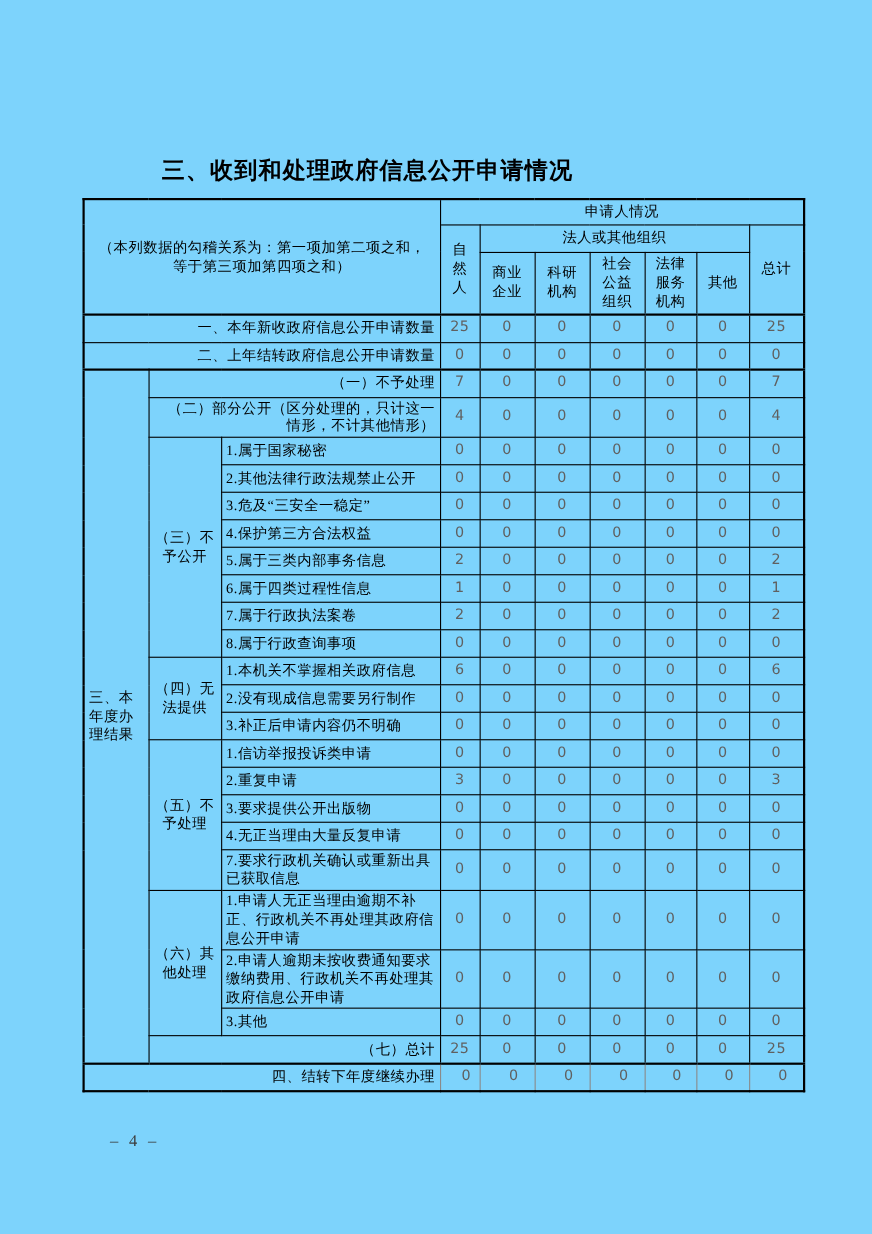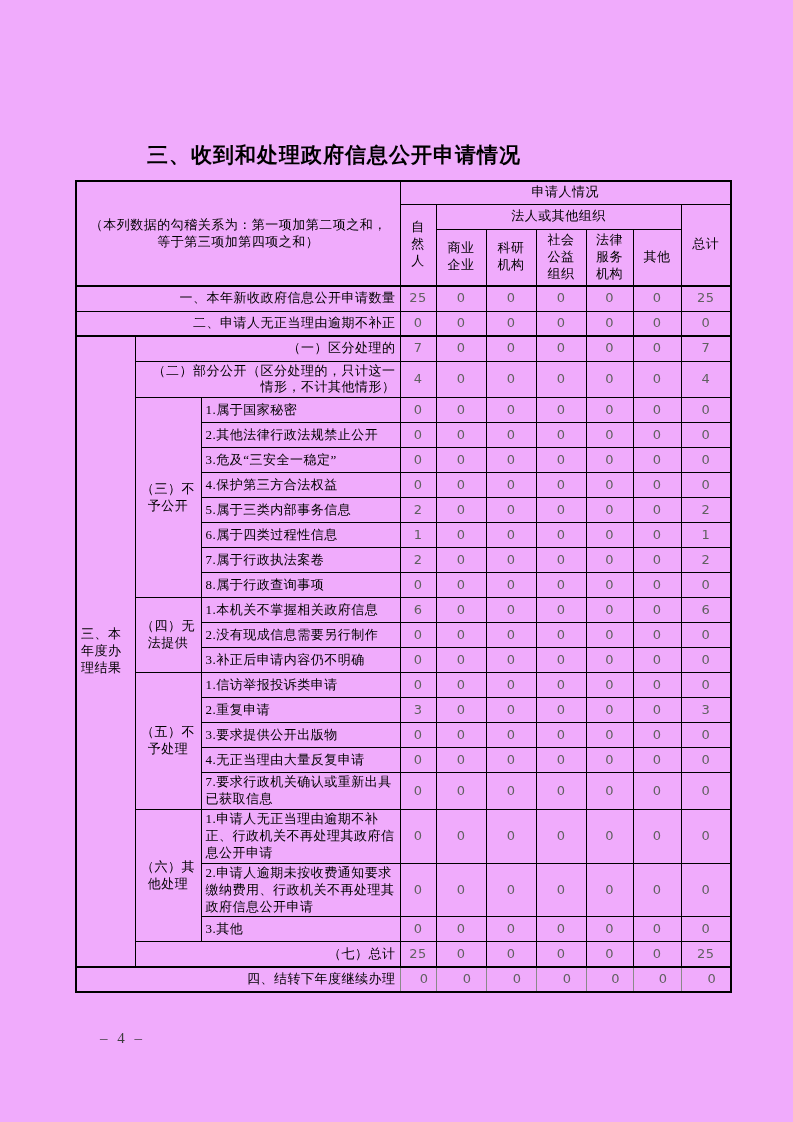--- a/index.html
+++ b/index.html
@@ -1,17 +1,17 @@
 <!DOCTYPE html>
 <html><head>
 <meta charset="utf-8">
 <style>
   html,body {margin:0; padding:0; background:#ffffff;}
   .page {
-    position:relative; width:793px; height:1122px; background:#f0abfc;
+    position:relative; width:793px; height:1122px; background:#7dd3fc;
     font-family:"Liberation Serif","DejaVu Serif",serif; color:#000; overflow:hidden;
   }
   .title {
     position:absolute; left:147px; top:141px;
     font-family:"Liberation Sans","DejaVu Sans",sans-serif;
     font-size:21px; font-weight:700; letter-spacing:1px; white-space:nowrap;
   }
   table.grid {
     position:absolute; left:75px; top:180px; width:655px;
     border-collapse:collapse; table-layout:fixed; border:2px solid #000;
@@ -92,32 +92,32 @@
         <td class="rlabel" colspan="3">一、本年新收政府信息公开申请数量</td>
       <td class="num">25</td>
           <td class="num">0</td>
           <td class="num">0</td>
           <td class="num">0</td>
           <td class="num">0</td>
           <td class="num">0</td>
           <td class="num">25</td>
         </tr>
       <tr class="bb2">
-        <td class="rlabel" colspan="3">二、申请人无正当理由逾期不补正</td>
+        <td class="rlabel" colspan="3">二、上年结转政府信息公开申请数量</td>
       <td class="num">0</td>
           <td class="num">0</td>
           <td class="num">0</td>
           <td class="num">0</td>
           <td class="num">0</td>
           <td class="num">0</td>
           <td class="num">0</td>
         </tr>
       <tr>
         <td class="glabel big bbthick" rowspan="22">三、本年度办理结果</td>
-        <td class="rlabel" colspan="2">（一）区分处理的</td>
+        <td class="rlabel" colspan="2">（一）不予处理</td>
       <td class="num">7</td>
           <td class="num">0</td>
           <td class="num">0</td>
           <td class="num">0</td>
           <td class="num">0</td>
           <td class="num">0</td>
           <td class="num">7</td>
         </tr>
       <tr class="t32">
         <td class="rlabel" colspan="2">（二）部分公开（区分处理的，只计这一情形，不计其他情形）</td>

